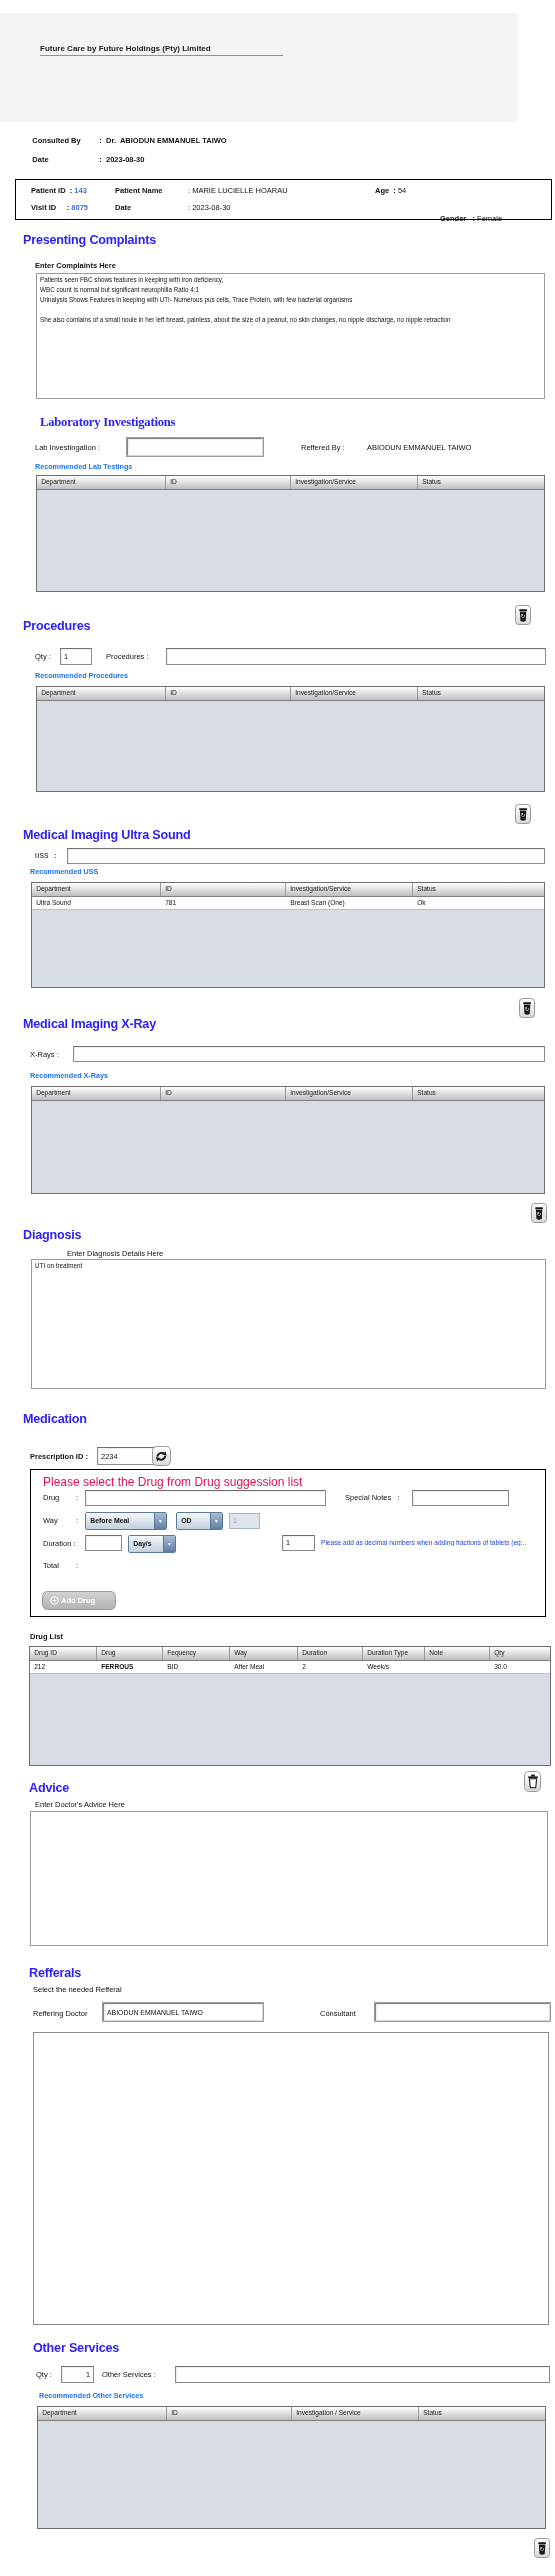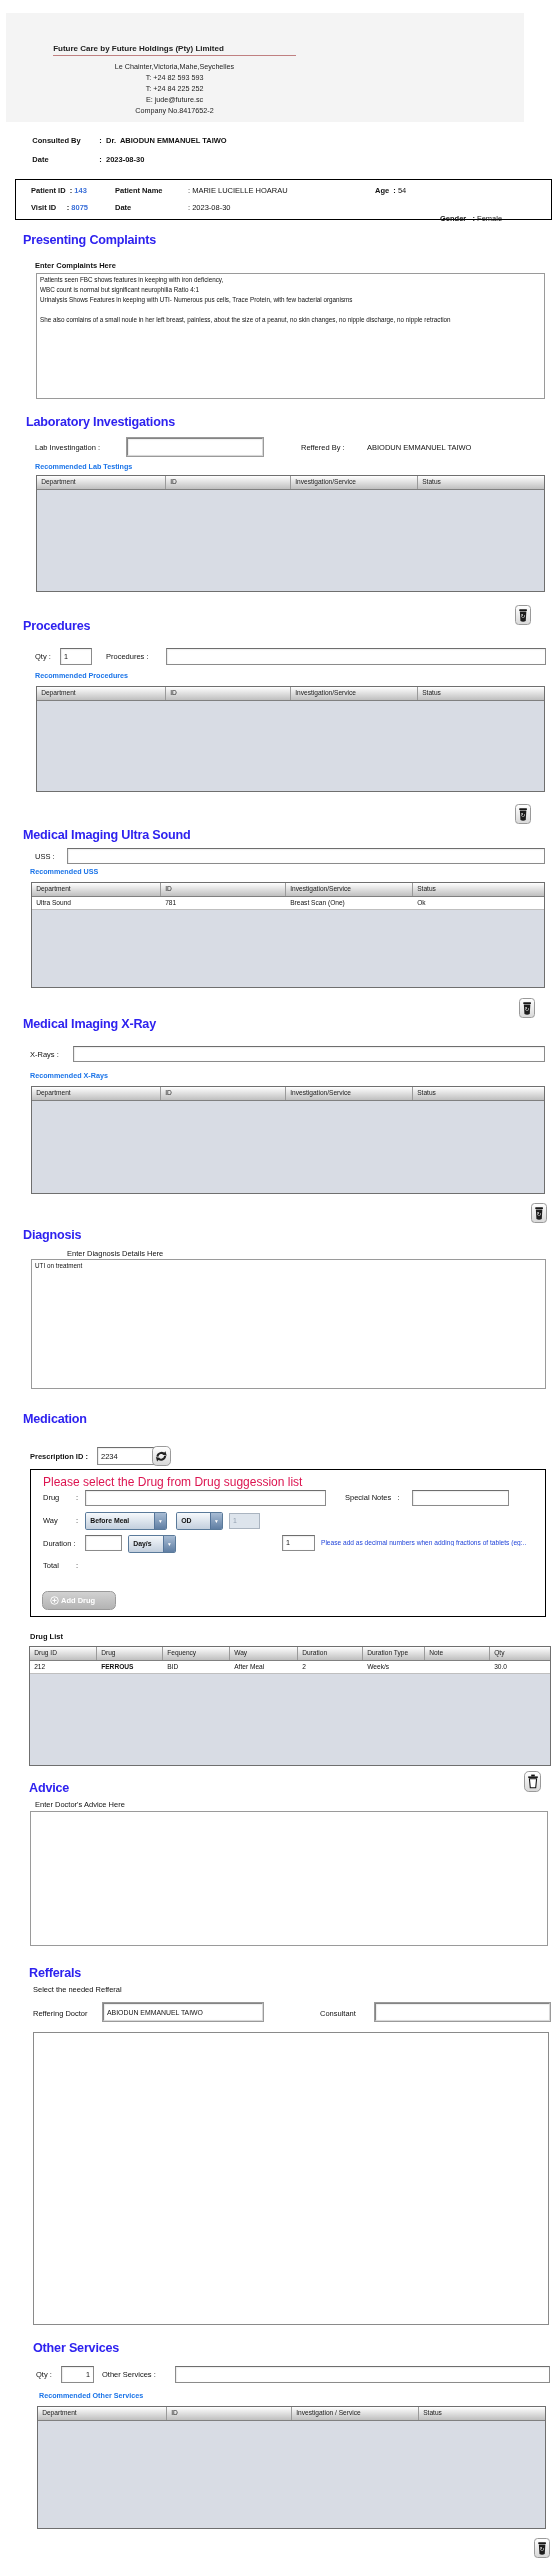--- a/index.html
+++ b/index.html
@@ -52,30 +52,23 @@
            padding:0 7.2px;cursor:pointer;}
   .blue{color:#3a6fd8;font-weight:bold;}
   .drugid{color:#3d7a9e;}
   .drugname{color:#2e9a98;font-weight:bold;}
 </style>
 </head>
 <body>
 
 <div class="page">
 
-  <div class="abs header-box" style="left:6px;top:13px;width:518px;height:109px;text-align:center;">
+  <div class="abs header-box" style="left:0;top:13px;width:518px;height:109px;">
     <div class="abs" style="left:40px;top:29px;width:257px;">
       <span class="company-name">Future Care by Future Holdings (Pty) Limited</span>
-      <div class="addr">
-        <div>Le Chainter,Victoria,Mahe,Seychelles</div>
-        <div>T: +24  82 593 593</div>
-        <div>T: +24  84 225 252</div>
-        <div>E: jude@future.sc</div>
-        <div>Company No.8417652-2</div>
-      </div>
     </div>
   </div>
 
   <div class="abs lbl b pre" style="left:24px;top:127px;font-size:7.5px;">
     <span style="display:inline-block;width:67px;">Consulted By</span><span>:  Dr.  ABIODUN EMMANUEL TAIWO</span>
   </div>
   <div class="abs lbl b pre" style="left:24px;top:146px;font-size:7.5px;">
     <span style="display:inline-block;width:67px;">Date</span><span>:  2023-08-30</span>
   </div>
 
@@ -89,21 +82,21 @@
   </div>
 
   <div class="abs h1" style="left:23px;top:233px;">Presenting Complaints</div>
   <div class="abs sublabel" style="left:35px;top:261px;">Enter Complaints Here</div>
   <textarea class="abs tin" style="left: 36px; top: 273px; width: 509px; height: 126px;">Patients seen FBC shows features in keeping with iron deficiency,
 WBC count is normal but significant neurophilia Ratio 4:1
 Urinalysis Shows Features in keeping with UTI- Numerous pus cells, Trace Protein, with few bacterial organisms
 
 She also comlains of a small noule in her left breast, painless, about the size of a peanut, no skin changes, no nipple discharge, no nipple retraction</textarea>
 
-  <div class="abs h1" style="left:26px;top:415px;">Laboratory  Investigations</div>
+  <div class="abs h1" style="left:40px;top:415px;font-family:Liberation Serif, serif;">Laboratory  Investigations</div>
   <div class="abs lbl" style="left:35px;top:443px;font-size:7.5px;">Lab Investingation :</div>
   <input class="abs tin sunken" style="left: 127px; top: 438px; width: 136px; height: 18px;" value="">
   <div class="abs lbl" style="left:301px;top:443px;font-size:7.5px;">Reffered By :</div>
   <div class="abs lbl" style="left:367px;top:443px;font-size:7.5px;">ABIODUN EMMANUEL TAIWO</div>
   <div class="abs link" style="left:35px;top:462px;">Recommended Lab Testings</div>
   <div class="abs rtable" style="left:36px;top:475px;width:509px;height:117px;">
     <div class="rhead">
       <div class="hc c1">Department</div>
       <div class="hc c2">ID</div>
       <div class="hc c3">Investigation/Service</div>
@@ -134,21 +127,21 @@
   </div>
   <button class="abs icon-btn" style="left:515px;top:804px;width:16px;height:20.3px;">
     <svg width="10.2" height="14.3" viewBox="0 0 17 24">
       <rect x="2" y="2" width="13" height="3" rx="1" fill="#161616"></rect>
       <path d="M3,6 L14,6 L13,22 Q8.5,24 4,22 Z" fill="#1c1c1c"></path>
       <text x="8.5" y="17" text-anchor="middle" font-size="9" fill="#fff">↻</text>
     </svg>
   </button>
 
   <div class="abs h1" style="left:23px;top:828px;">Medical Imaging Ultra Sound</div>
-  <div class="abs lbl" style="left:35px;top:852px;font-size:7.5px;">USS :</div>
+  <div class="abs lbl" style="left:35px;top:852px;font-size:7.5px;font-family:Liberation Mono, monospace;">USS :</div>
   <input class="abs tin" style="left: 67px; top: 848px; width: 478px; height: 16px;" value="">
   <div class="abs link" style="left:30px;top:867px;">Recommended USS</div>
   <div class="abs rtable" style="left:31px;top:882px;width:514px;height:106px;">
     <div class="rhead">
       <div class="hc c1">Department</div>
       <div class="hc c2">ID</div>
       <div class="hc c3">Investigation/Service</div>
       <div class="hc c4">Status</div>
     </div>
     <div class="rrow">

